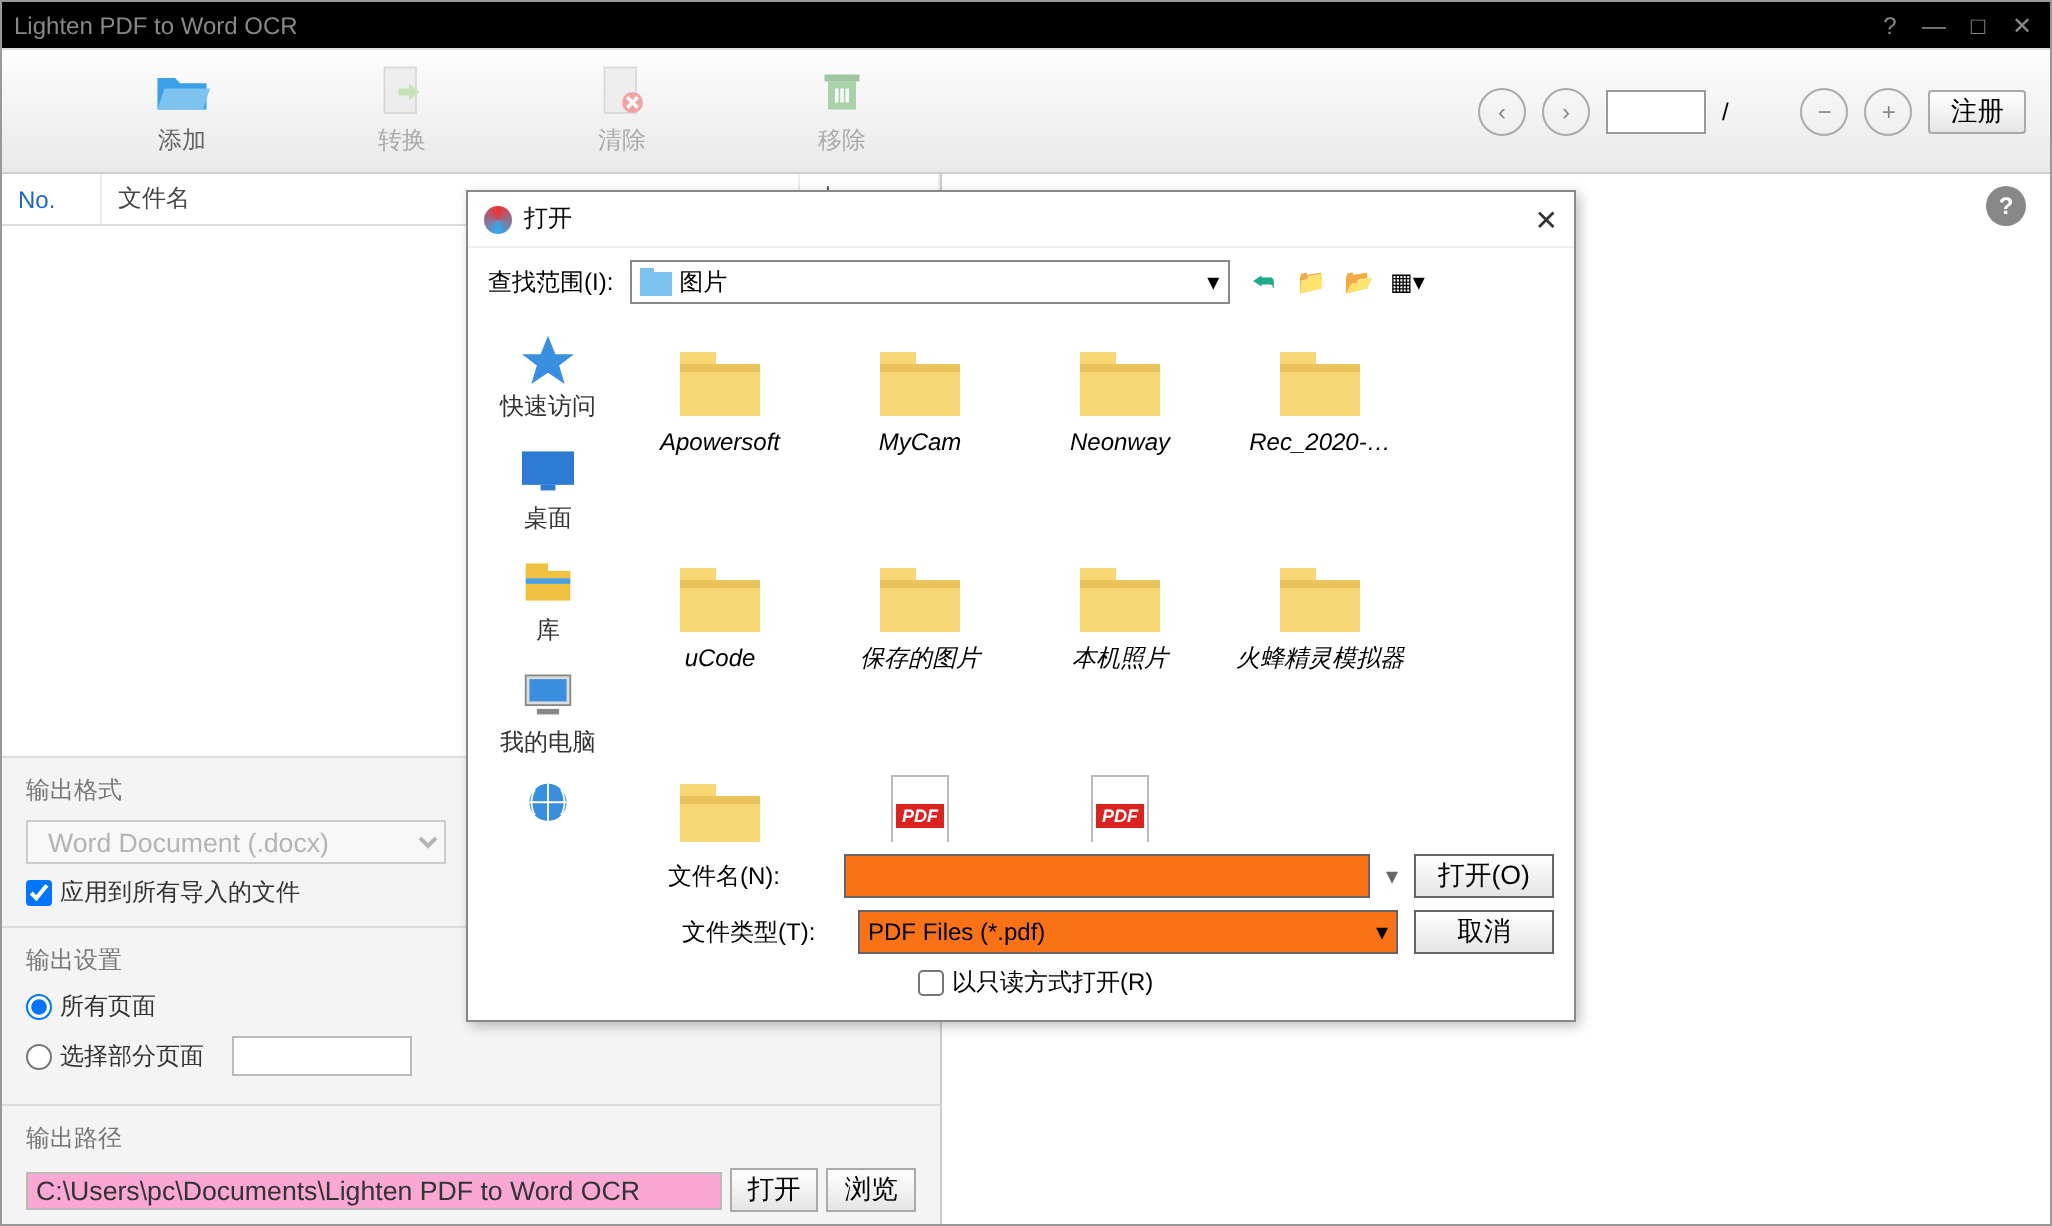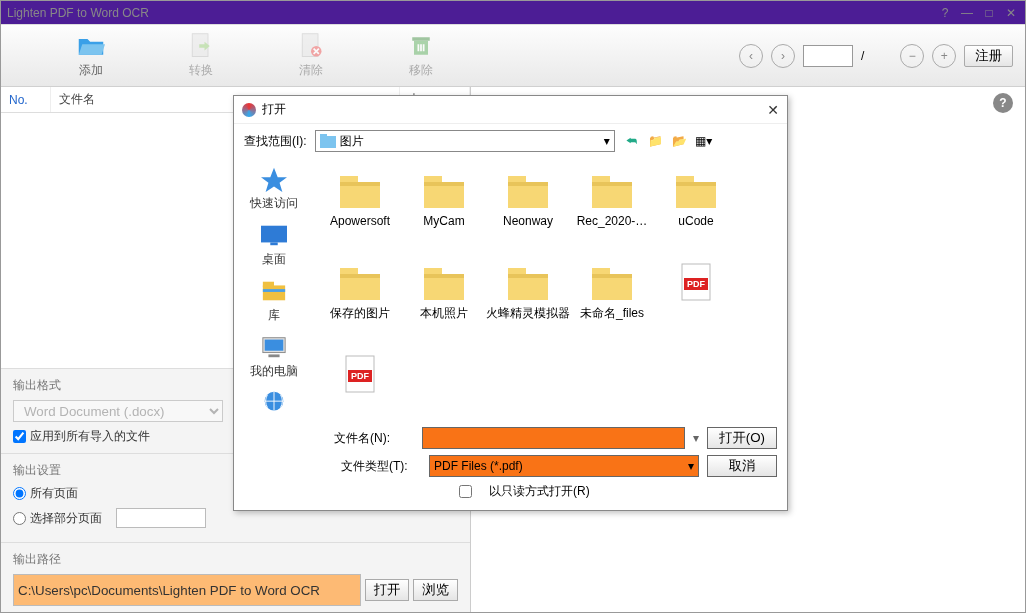--- a/index.html
+++ b/index.html
@@ -1,17 +1,17 @@
 <!DOCTYPE html>
 <html><head>
 <meta charset="utf-8">
 <style>
 * { box-sizing: border-box; margin: 0; padding: 0; font-family: "Microsoft YaHei", "Segoe UI", Tahoma, sans-serif; }
 body { width: 1026px; height: 613px; background: #fff; border: 1px solid #999; font-size: 12px; overflow: hidden; position: relative; }
-.titlebar { height: 24px; background: #4c1d95; display: flex; align-items: center; padding: 0 6px; color: #888; border-bottom: 1px solid #ddd; }
+.titlebar { height: 24px; background: #000000; display: flex; align-items: center; padding: 0 6px; color: #888; border-bottom: 1px solid #ddd; }
 .titlebar .t-spacer { flex: 1; }
 .titlebar .wbtn { width: 16px; height: 16px; margin-left: 6px; color: #888; cursor: pointer; display: flex; align-items: center; justify-content: center; }
 .toolbar { height: 62px; background: linear-gradient(#fdfdfd,#e9e9e9); border-bottom: 1px solid #d0d0d0; display: flex; align-items: center; }
 .tool-left { display: flex; gap: 10px; padding-left: 40px; }
 .tool-btn { width: 100px; display: flex; flex-direction: column; align-items: center; gap: 2px; color: #666; cursor: pointer; }
 .tool-btn svg { width: 28px; height: 28px; }
 .tool-btn.disabled { opacity: .5; }
 .tool-spacer { flex: 1; }
 .tool-right { display: flex; align-items: center; gap: 8px; padding-right: 12px; }
 .circ-btn { width: 24px; height: 24px; border: 1.5px solid #aaa; border-radius: 50%; display: flex; align-items: center; justify-content: center; color: #888; cursor: pointer; }
@@ -25,21 +25,21 @@
 .col-name { flex: 1; }
 .col-size { width: 70px; }
 .list-body { flex: 1; background: #fff; }
 .panel { border-top: 1px solid #ddd; padding: 8px 12px; background: #f4f4f4; }
 .panel .grp-label { color: #777; margin-bottom: 6px; }
 .sel { width: 210px; height: 22px; border: 1px solid #bbb; background: #fafafa; color: #999; padding: 0 6px; }
 .chk-row { display: flex; align-items: center; gap: 4px; margin-top: 6px; color: #333; }
 .radio-row { display: flex; align-items: center; gap: 4px; margin-bottom: 6px; color: #333; }
 .page-range-input { width: 90px; height: 20px; border: 1px solid #bbb; margin-left: 10px; }
 .path-row { display: flex; gap: 4px; align-items: center; }
-.path-input { flex: 1; height: 32px; border: 1px solid #bbb; background: #fdba74; padding: 0 4px; color: #333; }
+.path-input { flex: 1; height: 19px; border: 1px solid #bbb; background: #f9a8d4; padding: 0 4px; color: #333; }
 .small-btn { height: 22px; padding: 0 8px; border: 1px solid #aaa; background: linear-gradient(#fff,#e5e5e5); cursor: pointer; }
 .right-pane { flex: 1; position: relative; background: #fff; padding: 18px 24px; color: #333; }
 .help-icon { position: absolute; top: 6px; right: 12px; width: 20px; height: 20px; border-radius: 50%; background: #888; color: #fff; display: flex; align-items: center; justify-content: center; font-weight: bold; cursor: pointer; }
 .right-pane h1 { font-size: 22px; font-weight: 600; margin: 40px 0 20px; }
 .right-pane p { margin: 6px 0; line-height: 1.7; }
 .right-pane a { color: #2266dd; text-decoration: underline; cursor: pointer; }
 .logo-row { display: flex; align-items: center; gap: 8px; margin-top: 24px; }
 .logo-row .brand { display: flex; flex-direction: column; font-family: Georgia, serif; font-weight: bold; font-size: 18px; line-height: 1; color: #222; }
 
 .dialog { position: absolute; left: 232px; top: 94px; width: 555px; height: 416px; background: #fff; border: 1px solid #888; box-shadow: 2px 2px 6px rgba(0,0,0,.25); z-index: 10; display: flex; flex-direction: column; }
@@ -47,30 +47,30 @@
 .dlg-title .x { margin-left: auto; cursor: pointer; font-size: 14px; color: #333; }
 .dlg-nav { display: flex; align-items: center; gap: 8px; padding: 6px 10px; }
 .dlg-nav .loc-sel { flex: 1; max-width: 300px; height: 22px; border: 1px solid #888; display: flex; align-items: center; padding: 0 4px; gap: 4px; }
 .dlg-nav .loc-sel .arrow { margin-left: auto; }
 .nav-icons { display: flex; gap: 6px; }
 .nav-icons span { width: 18px; height: 18px; display: flex; align-items: center; justify-content: center; cursor: pointer; }
 .dlg-body { flex: 1; display: flex; overflow: hidden; }
 .places { width: 80px; display: flex; flex-direction: column; align-items: center; gap: 10px; padding: 8px 0; }
 .place { display: flex; flex-direction: column; align-items: center; gap: 3px; font-size: 12px; cursor: pointer; color: #333; }
 .place svg { width: 30px; height: 26px; }
-.files { flex: 1; padding: 6px 4px; display: flex; flex-wrap: wrap; align-content: flex-start; gap: 0; }
+.files { flex: 1; padding: 6px 4px; display: flex; flex-wrap: wrap; align-content: flex-start; gap: 16px; font-style: italic; }
 .file-item { width: 84px; height: 92px; display: flex; flex-direction: column; align-items: center; justify-content: flex-start; gap: 4px; padding-top: 6px; text-align: center; font-size: 12px; cursor: pointer; }
 .file-item .fname { line-height: 1.2; word-break: break-all; }
 .dlg-bottom { padding: 6px 10px 10px 100px; display: flex; flex-direction: column; gap: 6px; }
 .dlg-row { display: flex; align-items: center; gap: 8px; justify-content: flex-end; }
 .dlg-row label { width: 80px; }
 .dlg-input, .dlg-select { flex: 1; max-width: 270px; height: 22px; border: 1px solid #666; padding: 0 4px; background: #f97316; }
 .dlg-select { border: 1px solid #666; }
 .dlg-btn { width: 70px; height: 22px; border: 1px solid #666; background: linear-gradient(#fff,#e5e5e5); cursor: pointer; }
-.dlg-chk { margin-left: 90px; display: flex; align-items: center; gap: 17px; padding-left: 35px; }
+.dlg-chk { margin-left: 90px; display: flex; align-items: center; gap: 4px; padding-left: 35px; }
 svg { display: block; }
 </style>
 </head>
 <body>
 
 <div class="titlebar">
   <span>Lighten PDF to Word OCR</span>
   <div class="t-spacer"></div>
   <div class="wbtn">?</div>
   <div class="wbtn">—</div>

